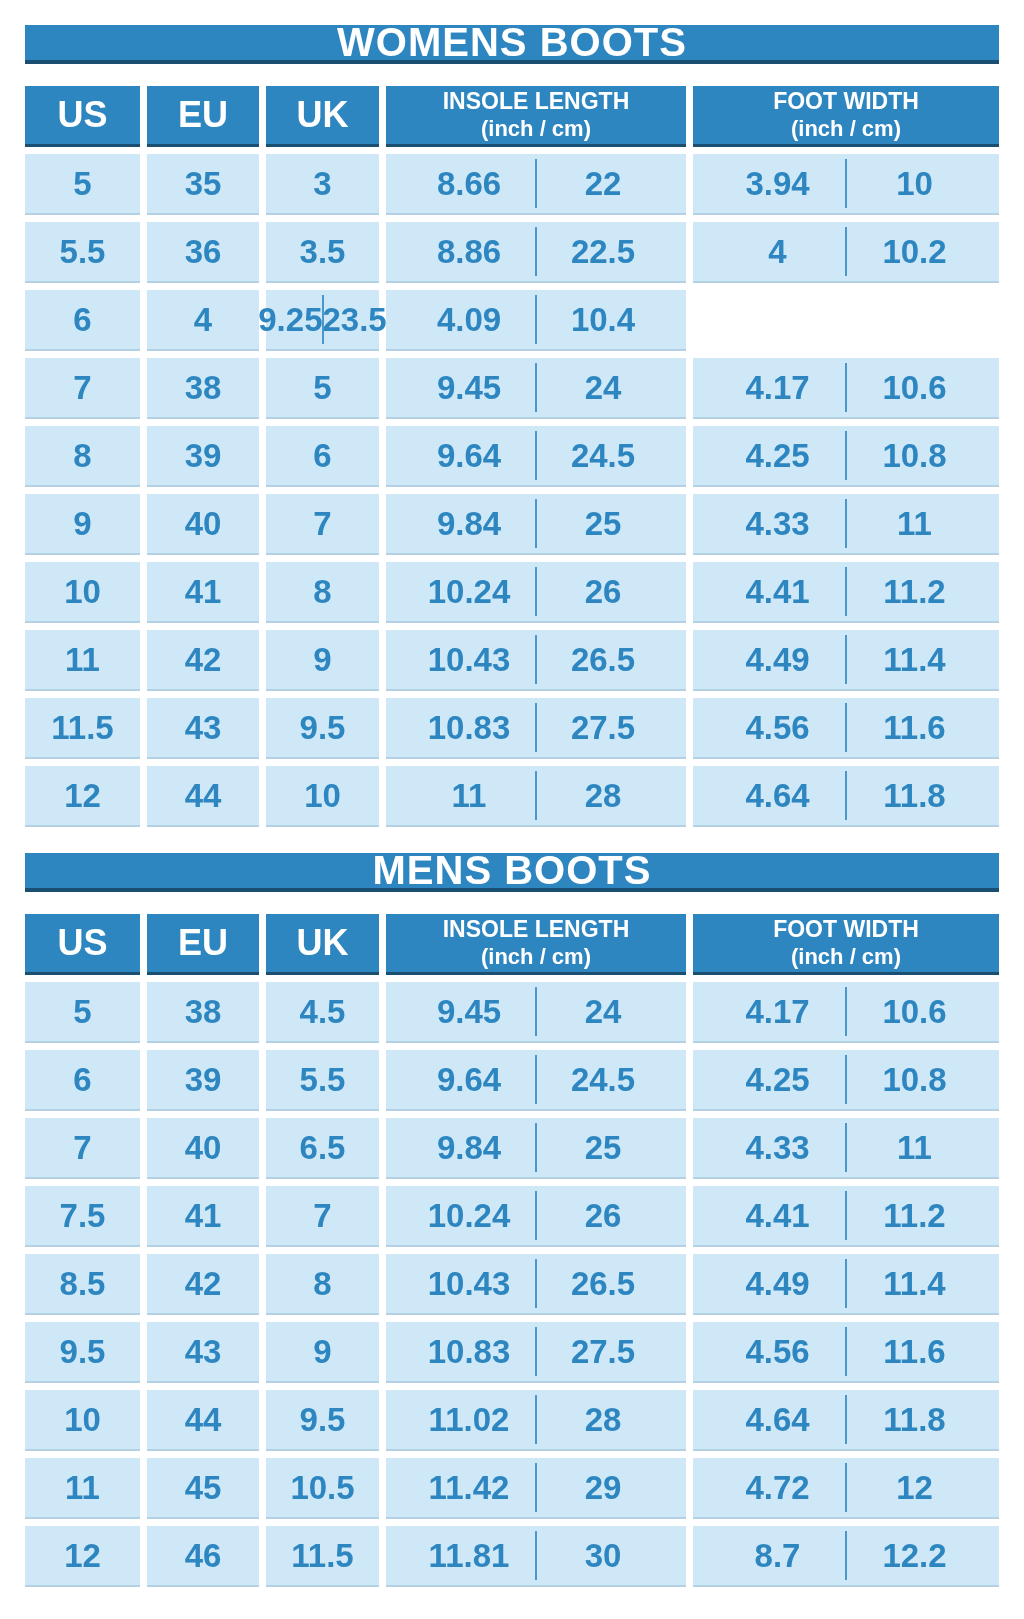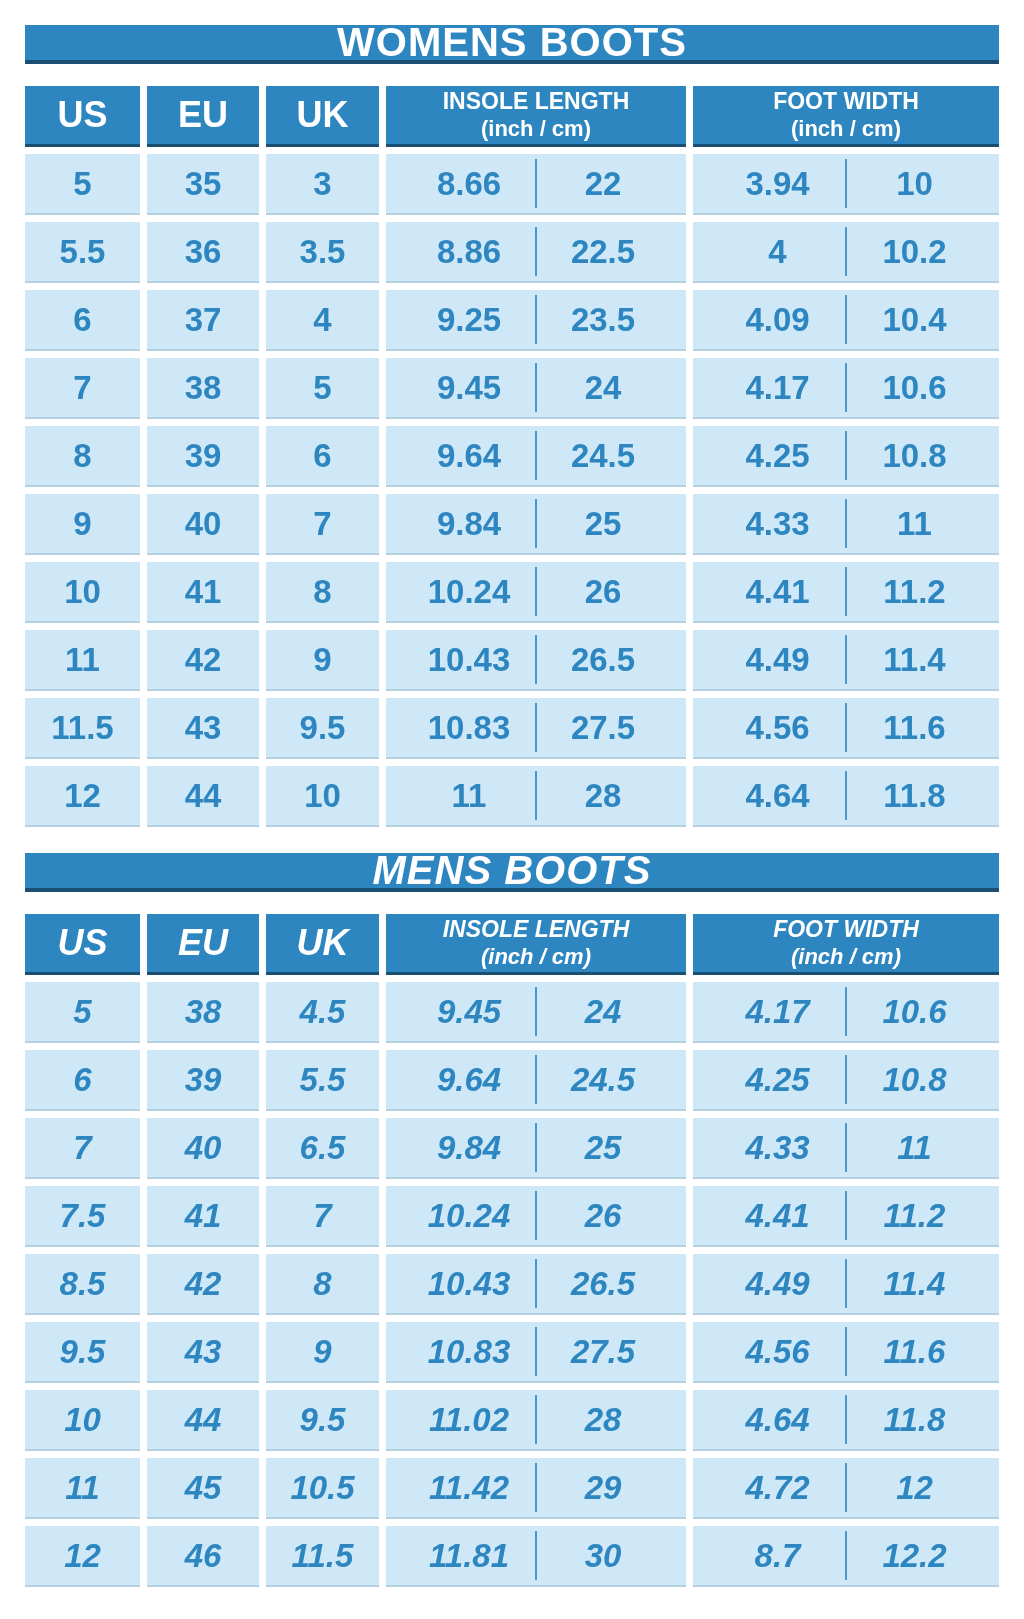--- a/index.html
+++ b/index.html
@@ -36,21 +36,21 @@
     font-weight:700;font-size:33px;height:61px;
     display:flex;align-items:center;justify-content:center;
     border-bottom:2px solid rgba(27,79,114,0.15);
   }
   .cell-pair{position:relative;padding:16px;}
   .cell-pair .half{flex:1 1 50%;text-align:center;}
   .cell-pair .vline{
     position:absolute;left:50%;top:9%;height:82%;width:2px;
     background:var(--divider);transform:translateX(-1px);
   }
-  .t-mens{margin-top:26px;font-style:italic;}
+  .t-mens{margin-top:26px;}
 </style>
 </head>
 <body>
 
 <div class="page">
 
   <section class="t-womens">
     <div class="title-bar">
       <span>WOMENS BOOTS</span>
     </div>
@@ -93,21 +93,20 @@
             <div class="half">22.5</div>
           </div>
           <div class="cell cell-pair">
             <div class="half">4</div>
             <div class="vline"></div>
             <div class="half">10.2</div>
           </div>
         </div>
         <div class="grid data-row">
           <div class="cell">6</div>
-          <div class="cell">37</div>
           <div class="cell">4</div>
           <div class="cell cell-pair">
             <div class="half">9.25</div>
             <div class="vline"></div>
             <div class="half">23.5</div>
           </div>
           <div class="cell cell-pair">
             <div class="half">4.09</div>
             <div class="vline"></div>
             <div class="half">10.4</div>

